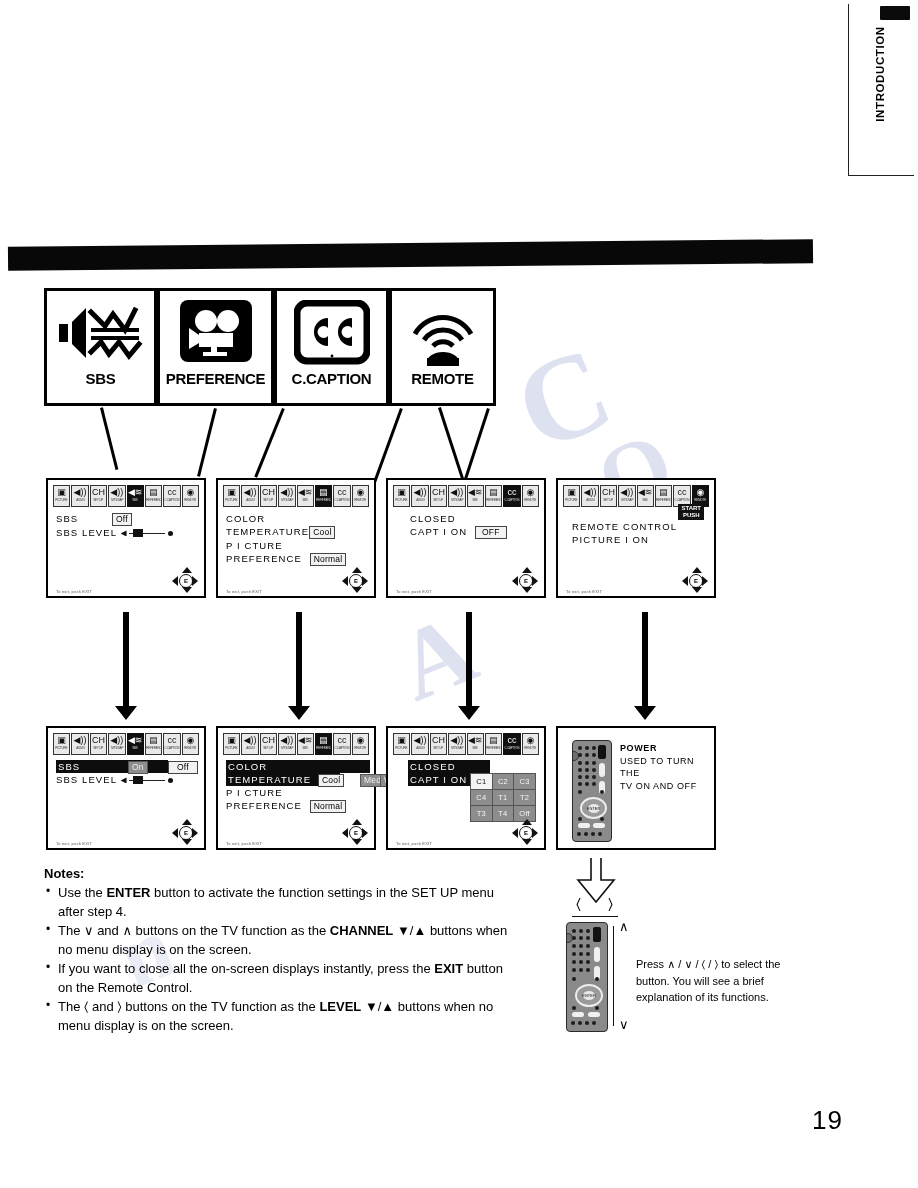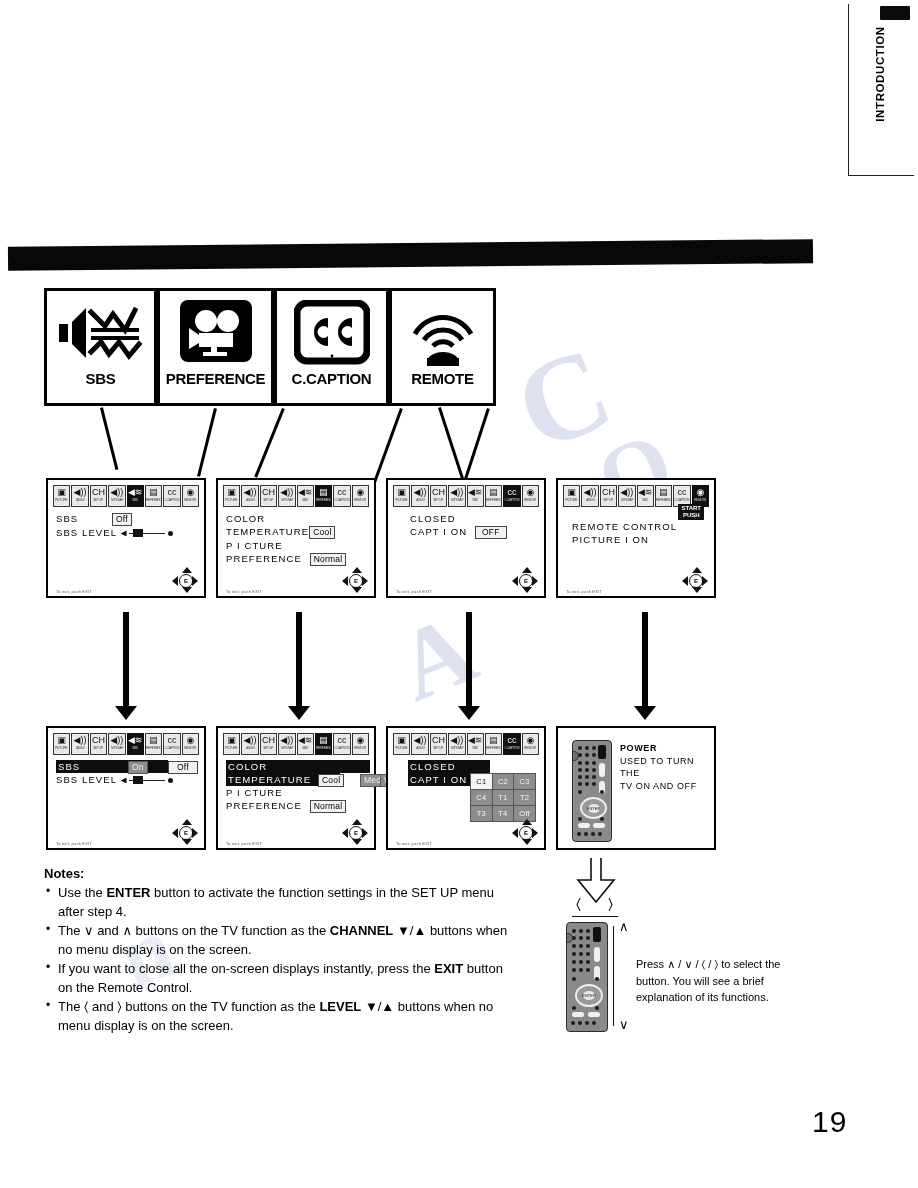--- a/index.html
+++ b/index.html
@@ -159,21 +159,21 @@
 
   
   #hint{
     position:absolute;left:636px;top:916px;width:170px;font-size:11px;line-height:16.5px;margin-top:40px;
   }
   #hollow-arrow{position:absolute;left:574px;top:858px;width:44px;height:48px;}
   .lrmark{position:absolute;font-size:15px;line-height:15px;}
   .updown{position:absolute;font-size:13px;line-height:13px;}
 
   
-  #pageno{position:absolute;left:812px;top:1105px;font-size:30px;letter-spacing:1px;}
+  #pageno{position:absolute;left:812px;top:1105px;font-size:26px;letter-spacing:1px;}
 
   
   .wm{
     position:absolute;color:#d9dcee;font-size:120px;font-weight:bold;
     font-family:"Liberation Serif",serif;pointer-events:none;user-select:none;
     transform:rotate(-22deg);opacity:.85;
   }
 </style>
 </head>
 <body>

